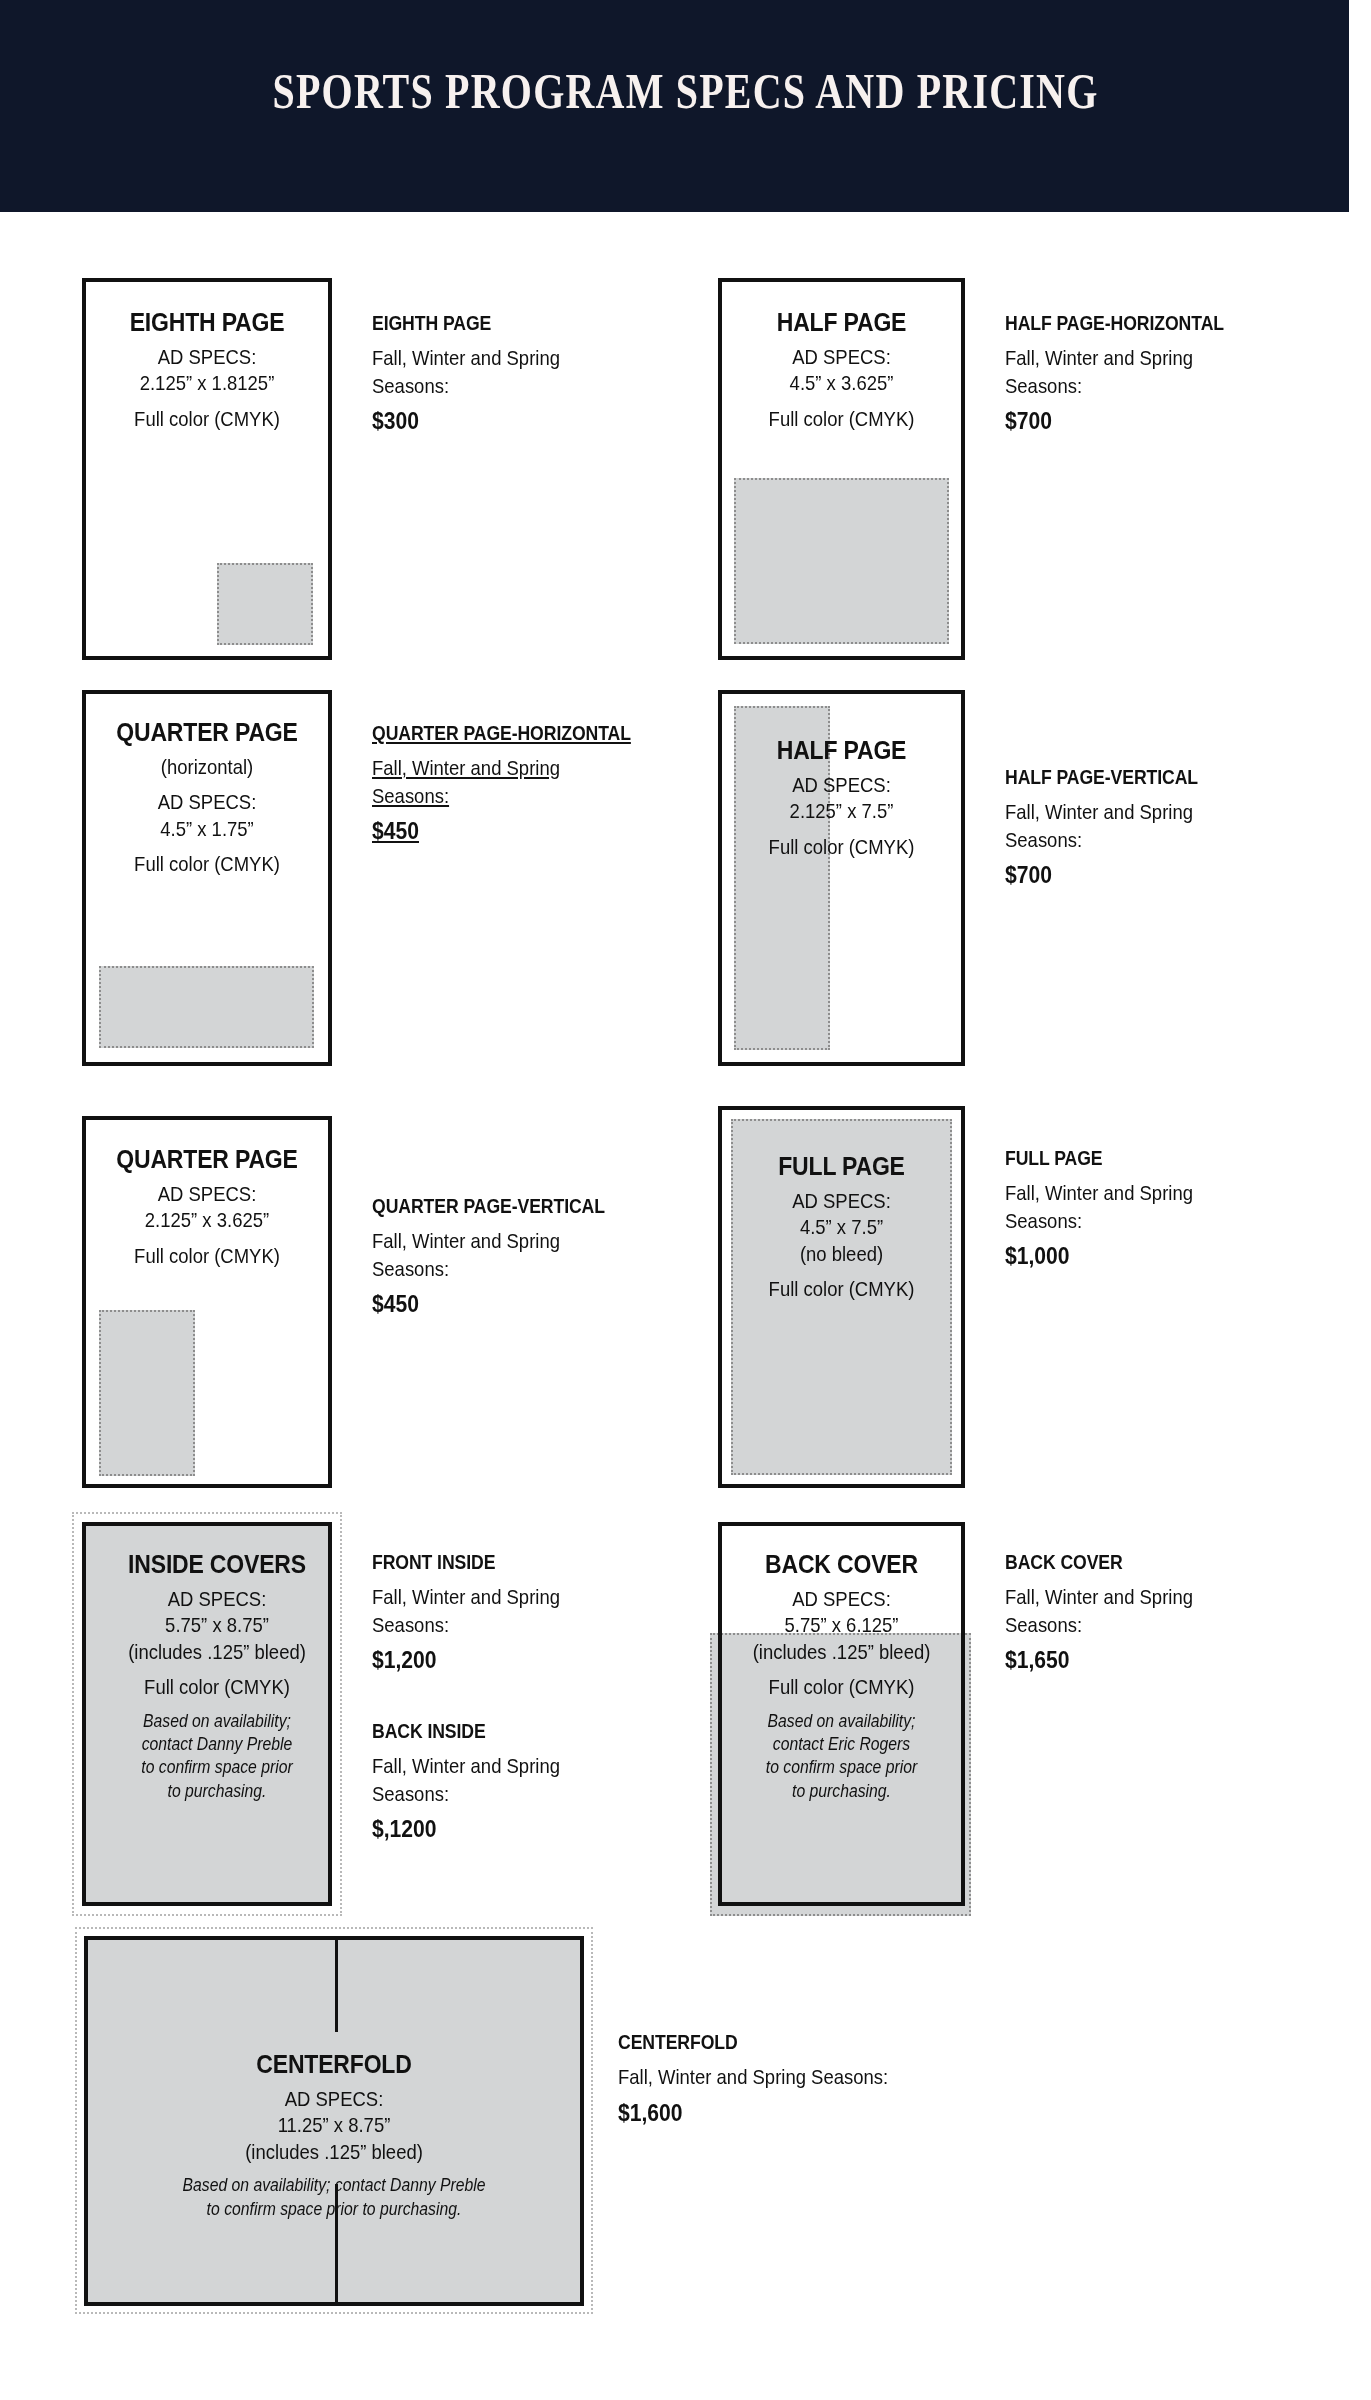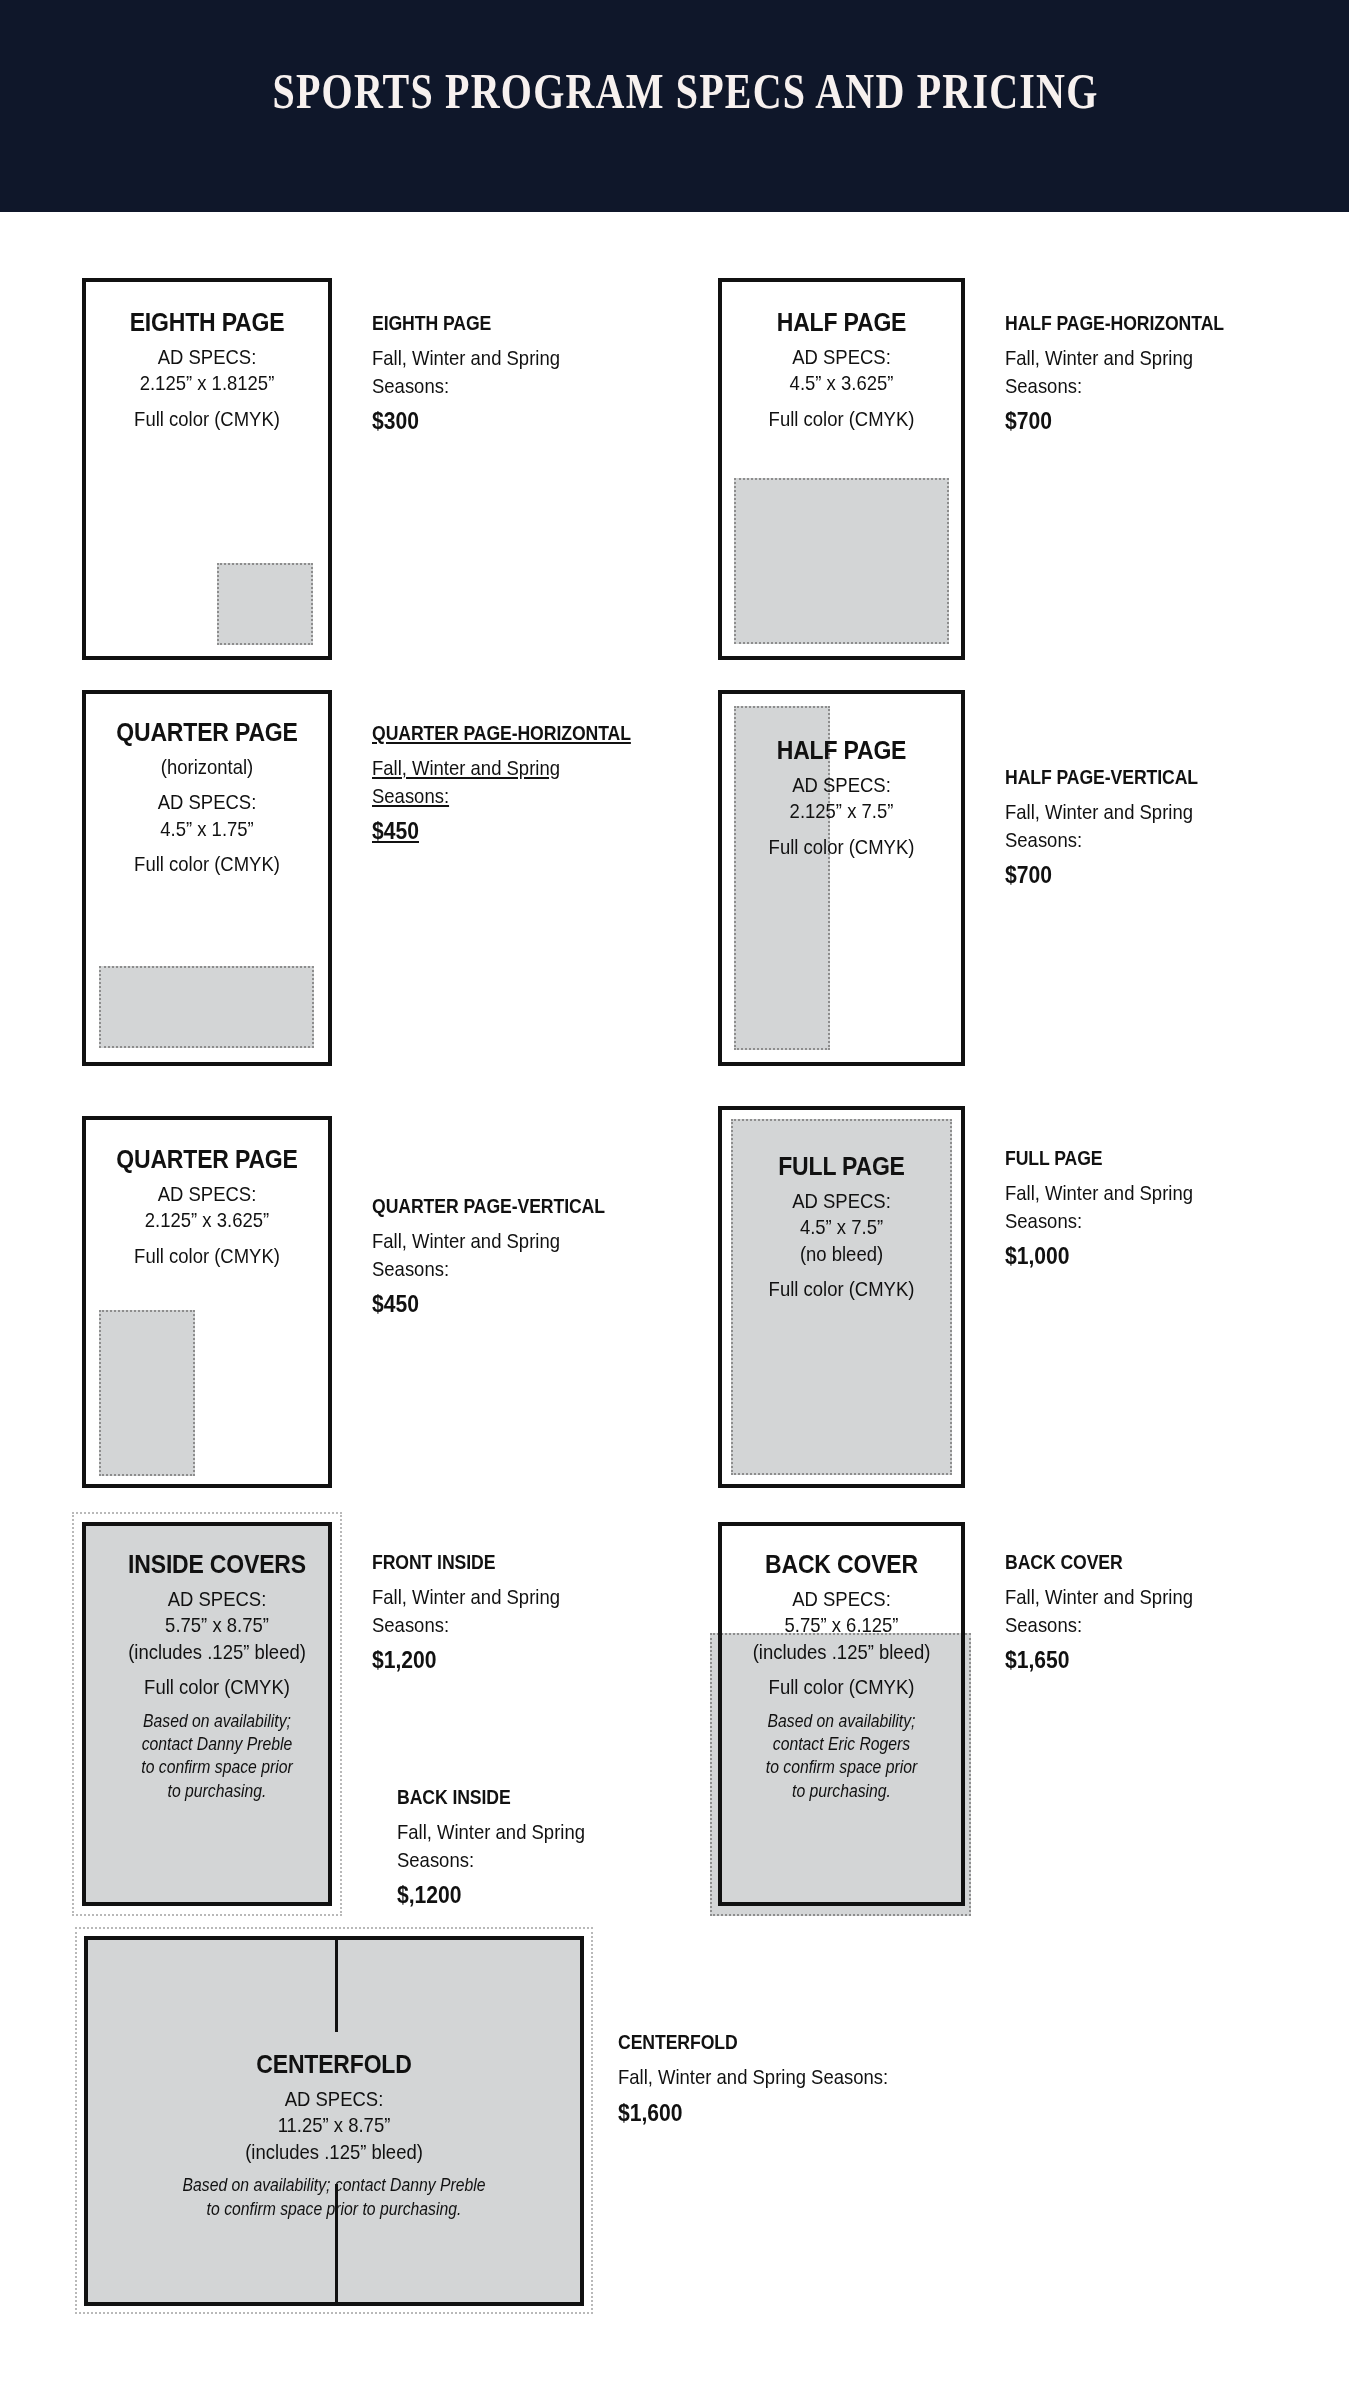--- a/index.html
+++ b/index.html
@@ -234,21 +234,21 @@
     <div class="note" style="margin-top:0;">to confirm space prior</div>
     <div class="note" style="margin-top:0;">to purchasing.</div>
   </div>
 </div>
 <div class="desc" style="left:372px;top:1550px;">
   <div class="dttl">FRONT INSIDE</div>
   <div class="dln">Fall, Winter and Spring</div>
   <div class="dln">Seasons:</div>
   <div class="price">$1,200</div>
 </div>
-<div class="desc" style="left:372px;top:1785px;margin-left:25px;">
+<div class="desc" style="left:372px;top:1719px;">
   <div class="dttl">BACK INSIDE</div>
   <div class="dln">Fall, Winter and Spring</div>
   <div class="dln">Seasons:</div>
   <div class="price">$,1200</div>
 </div>
 
 <div class="adbox" style="left:710px;top:1633px;width:261px;height:283px;"></div>
 <div class="card" style="left:718px;top:1522px;width:247px;height:384px;background:transparent;">
   <div class="cardtext" style="top:24px;">
     <div class="ttl">BACK COVER</div>

